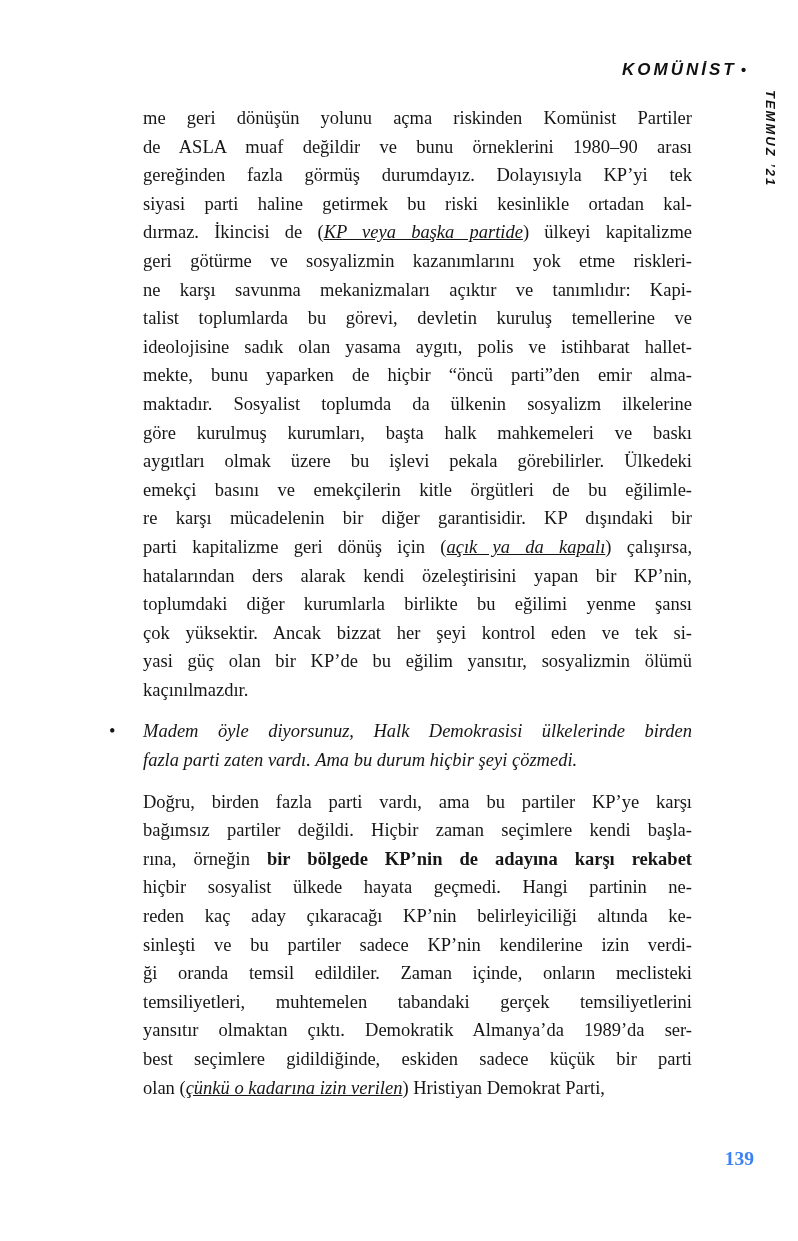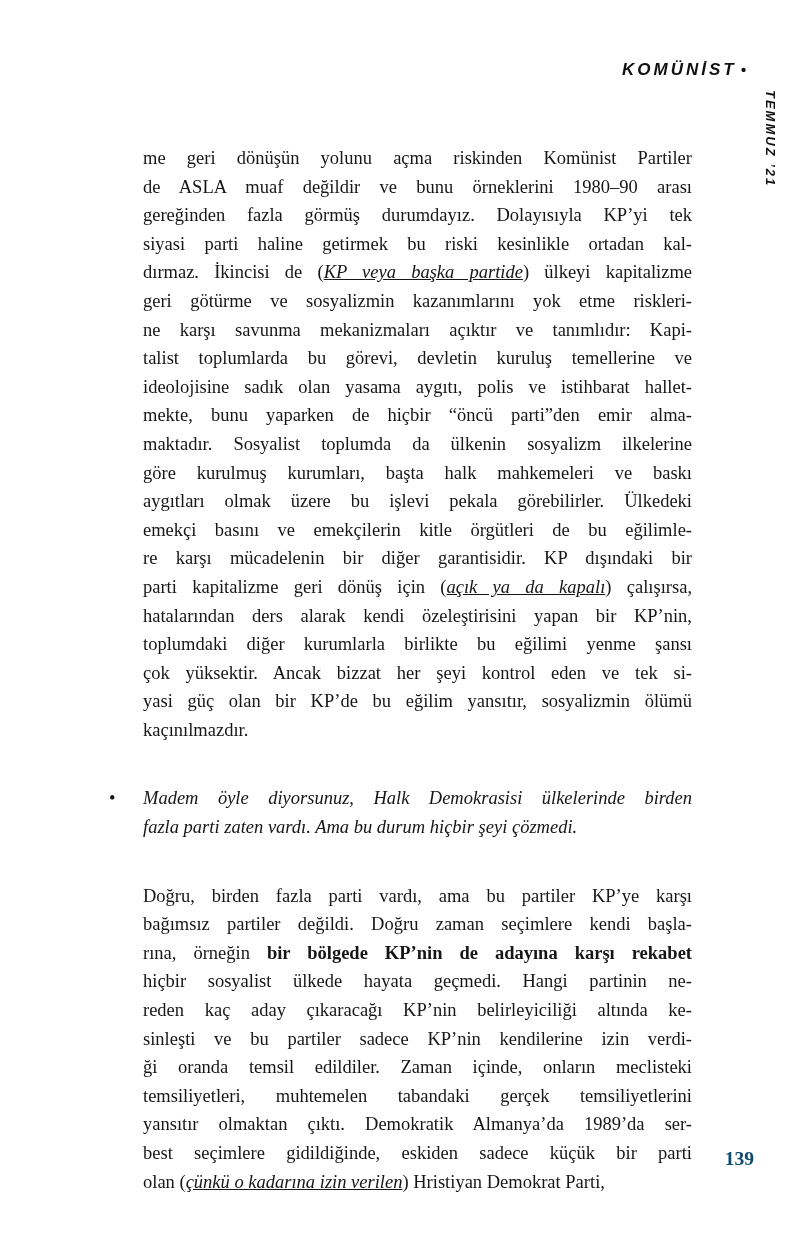--- a/index.html
+++ b/index.html
@@ -30,35 +30,35 @@
     font-weight:bold; font-style:italic;
     font-size:13px; letter-spacing:2px;
     color:#111;
     white-space:nowrap;
   }
 
   .text-block {
     position:absolute; left:143px; top:104px; width:549px;
     font-size:18.5px; line-height:28.6px;
   }
-  .block { position:relative; margin-bottom:13px;margin-top:40px; }
+  .block { position:relative; margin-bottom:13px; }
   .block.italic { font-style:italic; }
   .line { width:100%; }
   .line.jl { text-align:justify; text-align-last:justify; }
   .marker {
     position:absolute; left:-34px; top:0;
     font-style:normal;
   }
   .it { font-style:italic;text-decoration:underline; }
   .bd { font-weight:bold; }
 
   .page-number {
     position:absolute; right:44px; top:1148px;
     font-weight:bold; font-size:19.5px;
-    color:#0c4a6e;
+    color:#3b82f6;
   }
 </style>
 </head>
 <body>
 
 <div class="page">
 
   <div class="header">
     <span>KOMÜNİST</span><span class="hbullet">•</span>
   </div>
@@ -89,21 +89,21 @@
         <div class="line jl">yasi güç olan bir KP’de bu eğilim yansıtır, sosyalizmin ölümü</div>
         <div class="line">kaçınılmazdır.</div>
       </div>
       <div class="block italic">
         <span class="marker">•</span>
         <div class="line jl">Madem öyle diyorsunuz, Halk Demokrasisi ülkelerinde birden</div>
         <div class="line">fazla parti zaten vardı. Ama bu durum hiçbir şeyi çözmedi.</div>
       </div>
       <div class="block">
         <div class="line jl">Doğru, birden fazla parti vardı, ama bu partiler KP’ye karşı</div>
-        <div class="line jl">bağımsız partiler değildi. Doğru zaman seçimlere kendi başla-</div>
+        <div class="line jl">bağımsız partiler değildi. Hiçbir zaman seçimlere kendi başla-</div>
         <div class="line jl"><span>rına, örneğin </span><span class="bd">bir bölgede KP’nin de adayına karşı rekabet</span></div>
         <div class="line jl">hiçbir sosyalist ülkede hayata geçmedi. Hangi partinin ne-</div>
         <div class="line jl">reden kaç aday çıkaracağı KP’nin belirleyiciliği altında ke-</div>
         <div class="line jl">sinleşti ve bu partiler sadece KP’nin kendilerine izin verdi-</div>
         <div class="line jl">ği oranda temsil edildiler. Zaman içinde, onların meclisteki</div>
         <div class="line jl">temsiliyetleri, muhtemelen tabandaki gerçek temsiliyetlerini</div>
         <div class="line jl">yansıtır olmaktan çıktı. Demokratik Almanya’da 1989’da ser-</div>
         <div class="line jl">best seçimlere gidildiğinde, eskiden sadece küçük bir parti</div>
         <div class="line"><span>olan (</span><span class="it">çünkü o kadarına izin verilen</span><span>) Hristiyan Demokrat Parti,</span></div>
       </div>

